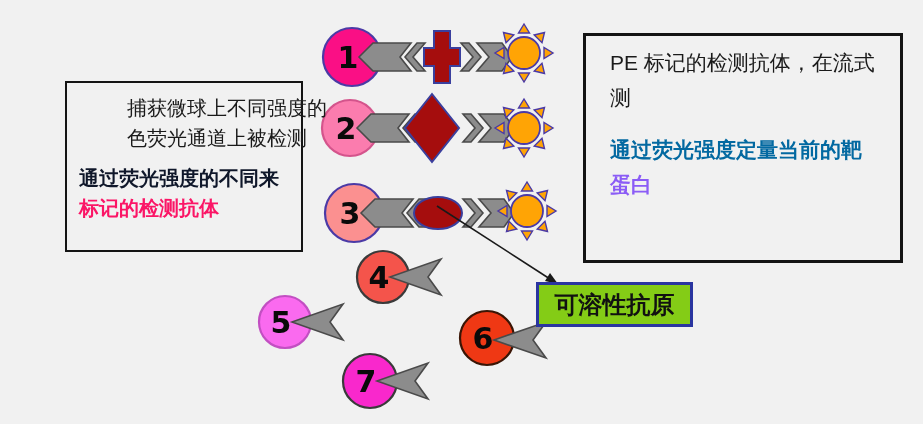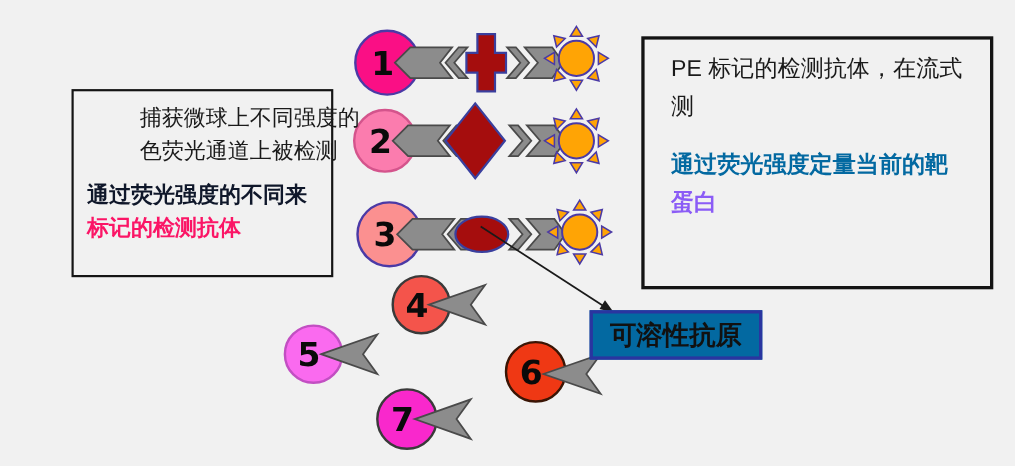--- a/index.html
+++ b/index.html
@@ -30,21 +30,21 @@
   .right-box{
     left:583px;top:33px;width:320px;height:230px;border:3px solid #141414;
     padding:9px 0 0 24px;
   }
   .right-box .ln{font-size:21px;line-height:35px;color:#1a1a1a;white-space:nowrap;}
   .right-box .hl{font-size:21px;line-height:35px;font-weight:bold;white-space:nowrap;}
   .right-box .hl-wrap{margin-top:17px;}
 
   .antigen-label{
     left:536px;top:282px;width:157px;height:45px;border:3px solid #2A35A0;
-    background:#0369a1;display:flex;align-items:center;justify-content:center;
+    background:#84cc16;display:flex;align-items:center;justify-content:center;
     font-family:"Liberation Serif",serif;font-weight:bold;font-size:24px;color:#111;
     white-space:nowrap;
   }
 </style>
 </head>
 <body>
 
 <div class="stage">
 
   <svg class="diagram-svg" width="923" height="424" viewBox="0 0 923 424">

